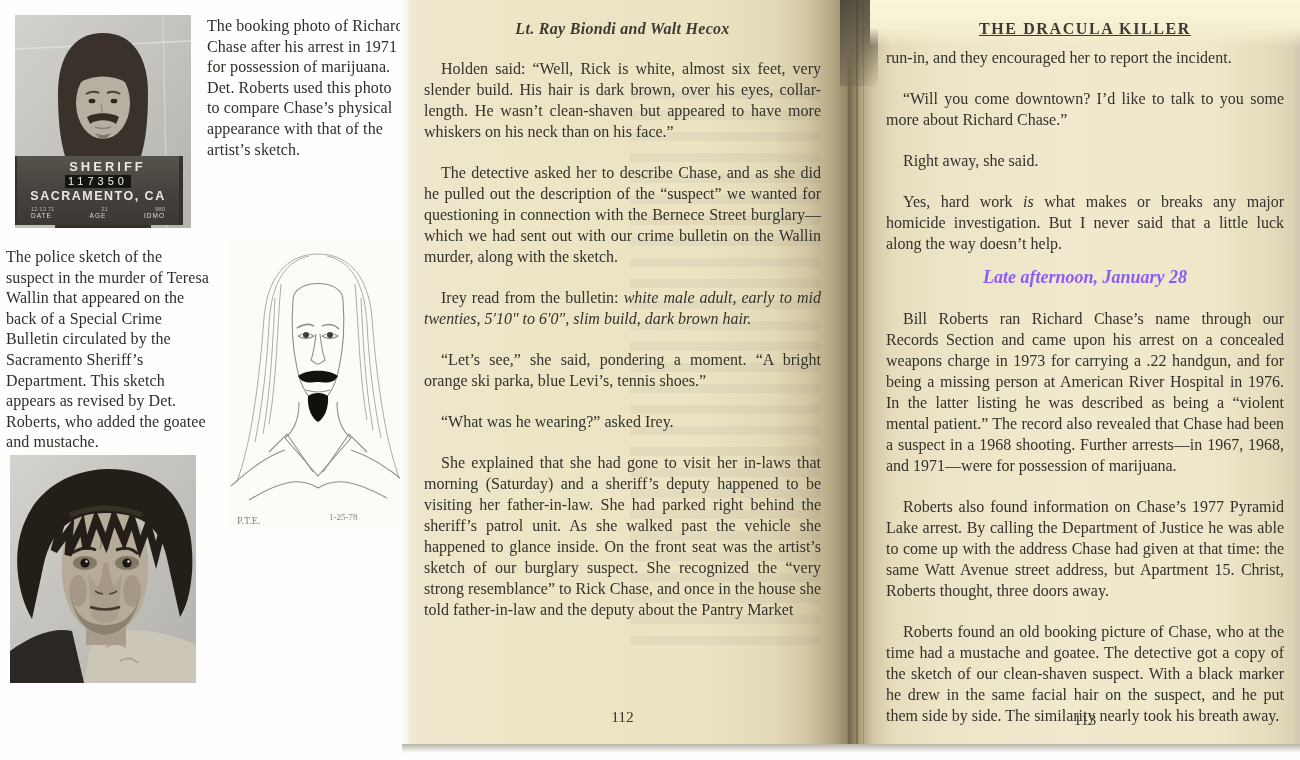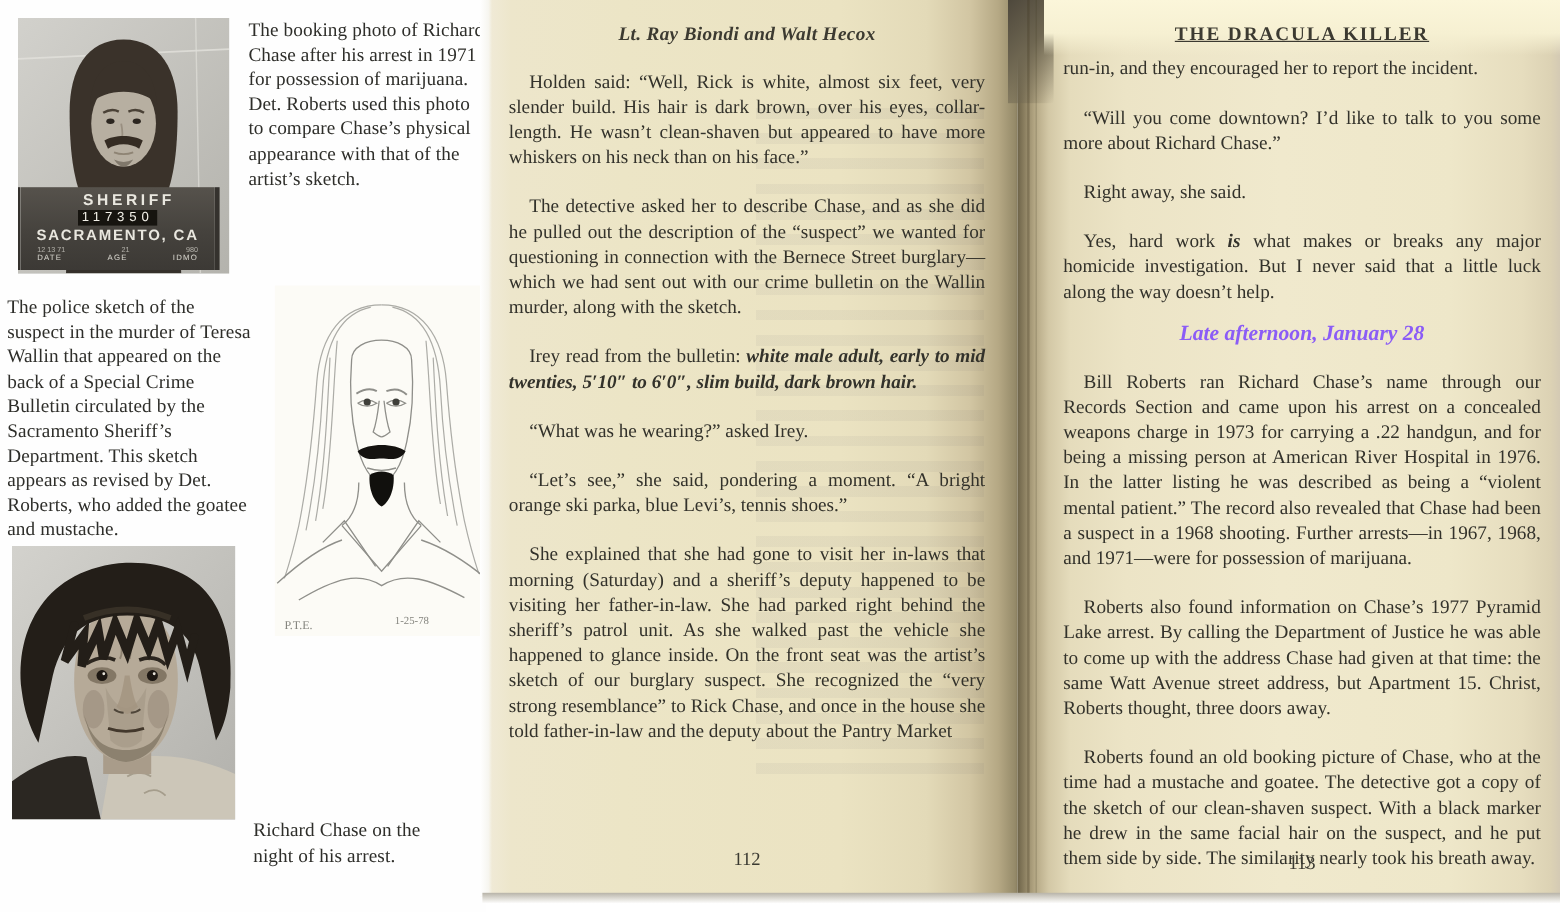--- a/index.html
+++ b/index.html
@@ -78,21 +78,21 @@
   
   .page-inner{position:absolute;top:0;bottom:0;}
   .p112-inner{left:24px;width:397px;}
   .p113-inner{left:38px;width:398px;}
   .page-header{margin-top:20px;text-align:center;color:#3c3a31;}
   .hdr-italic{font-style:italic;font-weight:bold;font-size:16px;letter-spacing:.3px;}
   .hdr-caps{font-weight:bold;font-size:16px;letter-spacing:1.6px;text-decoration:underline;}
   .page-body{margin-top:9px;color:#33322b;font-size:16px;line-height:21px;text-align:justify;}
   .para{margin:0;}
   .para.indent{text-indent:17px;margin-top:20px;}
-  .seg-i{font-style:italic;font-weight:bold;}
+  .seg-i{font-style:italic;}
   .seg-u{
     text-decoration-color:#2433c8;
     text-decoration-thickness:1.8px;
     text-underline-offset:4px;
   }
   .subheading{
     font-style:italic;font-weight:bold;font-size:18px;color:#8b5cf6;
     text-align:center;margin:13px 0 14px 0;text-indent:0;
   }
   .page-number{position:absolute;width:100%;text-align:center;font-size:15.5px;color:#3a3931;}
@@ -246,35 +246,34 @@
       <path d="M85,136 q4,3 8,3 M99,139 q4,0 8,-3" stroke="#4f463a" stroke-width="1.6" fill="none"></path>
 
       <path d="M80,152 q15,5 30,0" stroke="#43382c" stroke-width="2.4" fill="none"></path>
 
       <path d="M8,120 C2,70 28,18 95,14 C158,12 186,52 182,118 C180,140 176,152 170,162 L158,108 C152,74 134,58 96,58 C60,58 42,76 34,108 L22,164 C14,150 10,136 8,120 Z" fill="#231e18"></path>
       <path d="M52,66 L44,96 L60,74 L58,100 L72,70 L76,94 L86,64 L96,88 L104,62 L114,86 L122,64 L130,92 L138,70 L146,100 L152,76" fill="none" stroke="#231e18" stroke-width="7" stroke-linecap="round"></path>
       <path d="M60,60 q36,-14 72,0" stroke="#373026" stroke-width="5" fill="none"></path>
     </svg>
   </div>
 
-  <div class="caption cap-arrest">Richard Chase on the night of his arrest.</div>
 </div>
 
 <div class="book">
 
   <div class="page page112">
     <div class="showthrough st1"></div>
     <div class="page-inner p112-inner">
       <div class="page-header hdr-italic">Lt. Ray Biondi and Walt Hecox</div>
       <div class="page-body">
           <p class="para indent"><span>Holden said: “Well, Rick is white, almost six feet, very slender build. His hair is dark brown, over his eyes, collar-length. He wasn’t clean-shaven but appeared to have more whiskers on his neck than on his face.”</span></p>
           <p class="para indent"><span>The detective asked her to describe Chase, and as she did he pulled out the description of the “suspect” we wanted for questioning in connection with the Bernece Street burglary—which we had sent out with our crime bulletin on the Wallin murder, along with the sketch.</span></p>
           <p class="para indent"><span>Irey read from the bulletin: </span><span class="seg-i">white male adult, early to mid twenties, 5′10″ to 6′0″, slim build, dark brown hair.</span></p>
+          <p class="para indent"><span>“Let’s see,” she said, pondering a moment. “A bright orange ski parka, blue Levi’s, tennis shoes.”</span></p>
           <p class="para indent"><span>“What was he wearing?” asked Irey.</span></p>
-          <p class="para indent"><span>“Let’s see,” she said, pondering a moment. “A bright orange ski parka, blue Levi’s, tennis shoes.”</span></p>
           <p class="para indent"><span>She explained that she had gone to visit her in-laws that morning (Saturday) and a sheriff’s deputy happened to be visiting her father-in-law. She had parked right behind the sheriff’s patrol unit. As she walked past the vehicle she happened to glance inside. </span><span class="seg-u">On the front seat was the artist’s sketch of our burglary suspect. She recognized the “very strong resemblance” to Rick Chase, and once in the house she told father-in-law and the deputy about the Pantry Market</span></p>
         </div>
       <div class="page-number pn112">112</div>
     </div>
   </div>
 
   <div class="page page113">
     
   </div>
   <div class="p113-corner"></div>

